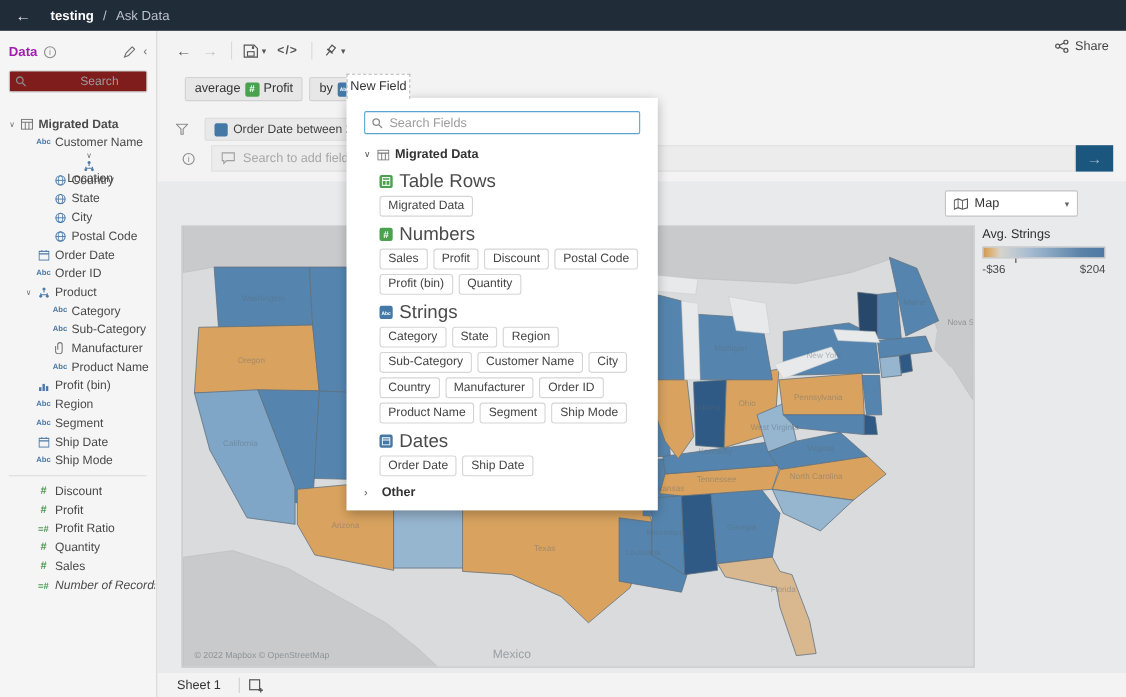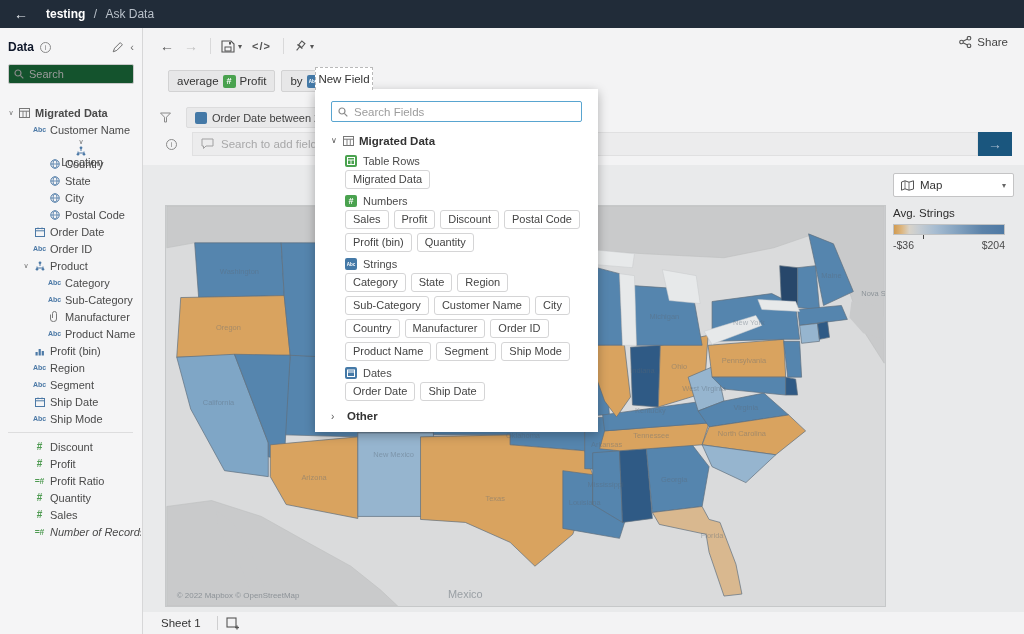--- a/index.html
+++ b/index.html
@@ -12,28 +12,28 @@
     background:#212c39; display:flex; align-items:center; color:#fff; z-index:30; }
   .topbar .back { margin-left:14px; font-size:14px; color:#e8ecf0; cursor:pointer; }
   .topbar .crumb { margin-left:18px; font-size:12px; }
   .topbar .crumb b { font-weight:bold; color:#ffffff; }
   .topbar .crumb .sep,.topbar .crumb .page { color:#b9c1ca; font-weight:normal; margin-left:5px; }
 
   
   .sidebar { position:absolute; left:0; top:28px; width:143px; height:606px;
     background:#f5f5f6; border-right:1px solid #d7d7d8; z-index:20; }
   .sb-head { display:flex; align-items:center; height:30px; padding:0 8px; margin-top:4px; }
-  .sb-title { font-size:12px; font-weight:bold; color:#0f172a; }
+  .sb-title { font-size:12px; font-weight:bold; color:#a21caf; }
   .sb-head .spacer { flex:1; }
   .icon-btn { color:#6f6f6f; font-size:11px; margin-left:7px; cursor:pointer; line-height:1; }
   .info-circle { display:inline-block; width:11px; height:11px; border:1px solid #8a8a8a;
     border-radius:50%; font-size:8px; color:#8a8a8a; text-align:center; line-height:10px;
     margin-left:6px; font-style:normal; }
-  .sb-search { margin:2px 8px 6px 8px; height:20px; background:#14532d; border:1px solid #c9c9c9;
-    border-radius:2px; display:flex; align-items:center; padding:0 5px; }
+  .sb-search { margin:2px 8px 6px 8px; height:20px; background:#7f1d1d; border:1px solid #c9c9c9;
+    border-radius:2px; display:flex; align-items:center; padding:0 5px;gap:44px; }
   .sb-search span.ph { color:#9b9b9b; font-size:11px; margin-left:5px; }
   .fieldlist { position:absolute; left:0; top:76px; right:1px; bottom:0; overflow:hidden; }
   .frow { display:flex; align-items:center; height:17px; font-size:11px; color:#4a4a4a;
     white-space:nowrap; cursor:pointer; }
   .frow .caret { width:10px; font-size:7px; color:#707070; text-align:center; flex:none; }
   .frow .ficon { width:17px; text-align:center; flex:none; display:inline-flex;
     justify-content:center; align-items:center; }
   .frow .flabel { margin-left:2px; }
   .fdivider { height:1px; background:#ddddde; margin:5px 8px 5px 8px; }
 
@@ -76,21 +76,21 @@
     display:flex; align-items:center; padding:0 8px; color:#a8a8a9; font-size:11.5px; cursor:text; }
   .askbar span.ph { margin-left:7px; }
   .asksubmit { width:34px; height:24px; background:#1a567e; display:flex; align-items:center;
     justify-content:center; color:#a6bace; font-size:14px; cursor:pointer; }
 
   
   .vizpanel { position:absolute; left:143px; top:165px; width:881px; height:447px;
     background:#e9eaeb; z-index:1; }
   .mapbox { position:absolute; left:22px; top:40px; width:721px; height:402px;
     border:1px solid #c6c8c9; background:#dadbdc; overflow:hidden; }
-  .mapdrop { position:absolute; left:750px; top:8px; width:121px; height:24px; background:#fff;
+  .mapdrop { position:absolute; left:716px; top:8px; width:121px; height:24px; background:#fff;
     border:1px solid #c4c4c5; border-radius:2px; display:flex; align-items:center;
     font-size:11.5px; color:#333; cursor:pointer; padding:0 7px; }
   .mapdrop .lbl { margin-left:6px; flex:1; }
   .mapdrop .car { font-size:8px; color:#666; }
   .legend { position:absolute; left:750px; top:42px; width:112px; }
   .legend .ltitle { font-size:11.5px; color:#2e2e2e; margin-bottom:5px; }
   .lbar { height:11px; border:1px solid #c0c2c3;
     background:linear-gradient(to right,#d19b51 0%,#ddb67f 7%,#d8d3c9 14%,#c7cdd2 22%,#a6bcd1 38%,#7f9fbd 60%,#5c83a9 80%,#4e79a4 100%); }
   .ltick { width:1px; height:4px; background:#444; margin-left:30px; }
   .lvals { display:flex; justify-content:space-between; font-size:10.5px; color:#4a4a4a; margin-top:0px; }
@@ -104,21 +104,21 @@
   .pp-search span.ph { color:#9c9c9c; font-size:11.5px; margin-left:6px; }
   .pp-root { display:flex; align-items:center; height:17px; margin-bottom:2px; }
   .pp-root .caret { font-size:8px; color:#555; width:12px; }
   .pp-root .rlabel { font-size:11.5px; font-weight:bold; color:#333; margin-left:5px; }
   .pp-groups { margin-left:14px; }
   .pp-glabel { display:flex; align-items:center; margin-top:6px; margin-bottom:3px; }
   .pp-glabel .gchip { width:12px; height:12px; border-radius:2px; display:inline-flex;
     align-items:center; justify-content:center; color:#fff; font-weight:bold; flex:none; }
   .gchip.green { background:#4aa24f; }
   .gchip.blue { background:#4479a7; }
-  .pp-glabel .gtext { font-size:11px; color:#4a4a4a; margin-left:6px; }
+  .pp-glabel .gtext { font-size:17px; color:#4a4a4a; margin-left:6px; }
   .pp-pills { display:flex; flex-wrap:wrap; gap:4px 5px; margin-bottom:2px; }
   .ppill { border:1px solid #d5d5d6; border-radius:3px; background:#fff; font-size:11px;
     color:#444; padding:2px 7px; line-height:13px; cursor:pointer; white-space:nowrap; }
   .pp-other { display:flex; align-items:center; margin-top:9px; cursor:pointer; }
   .pp-other .caret { font-size:10px; color:#555; width:12px; }
   .pp-other .olabel { font-size:11.5px; font-weight:bold; color:#333; margin-left:4px; }
 
   
   .footer { position:absolute; left:143px; top:612px; width:881px; height:22px;
     background:#f3f3f4; display:flex; align-items:center; z-index:5; }

